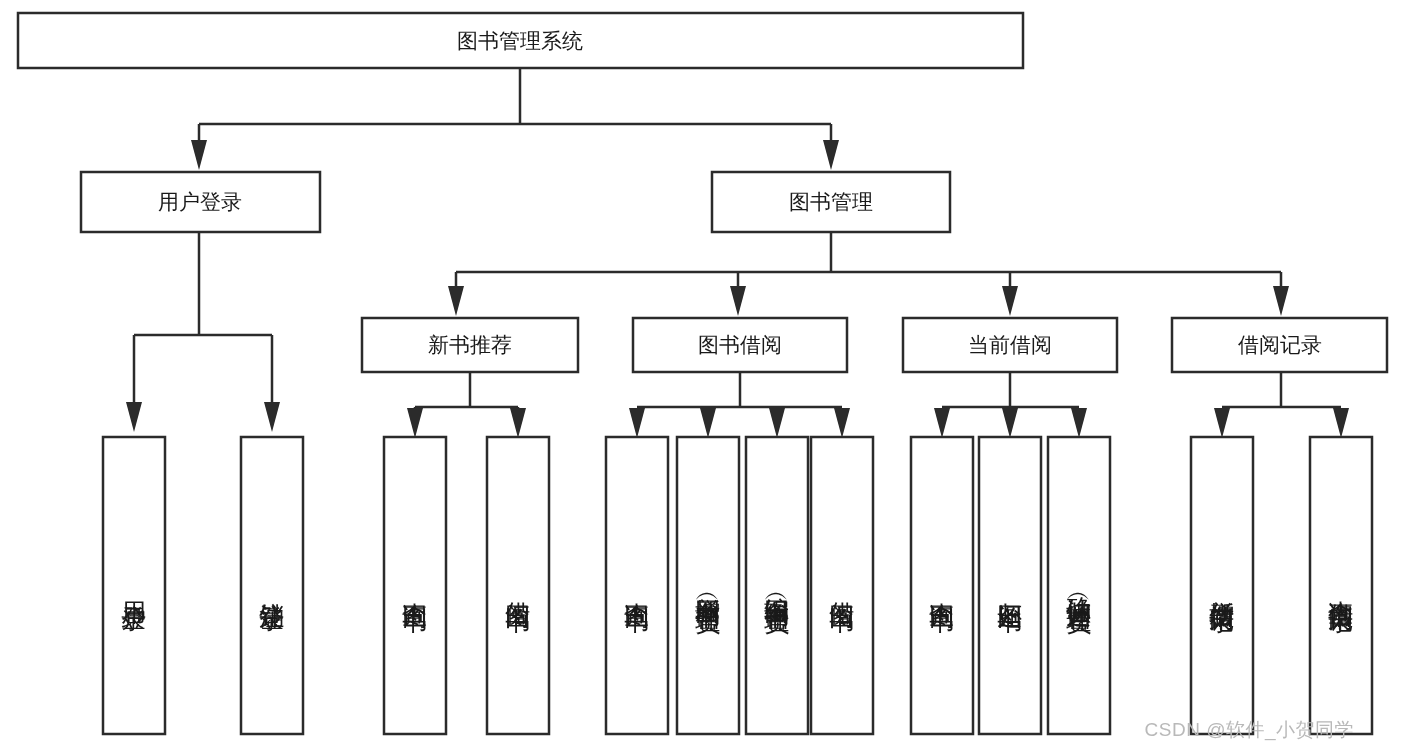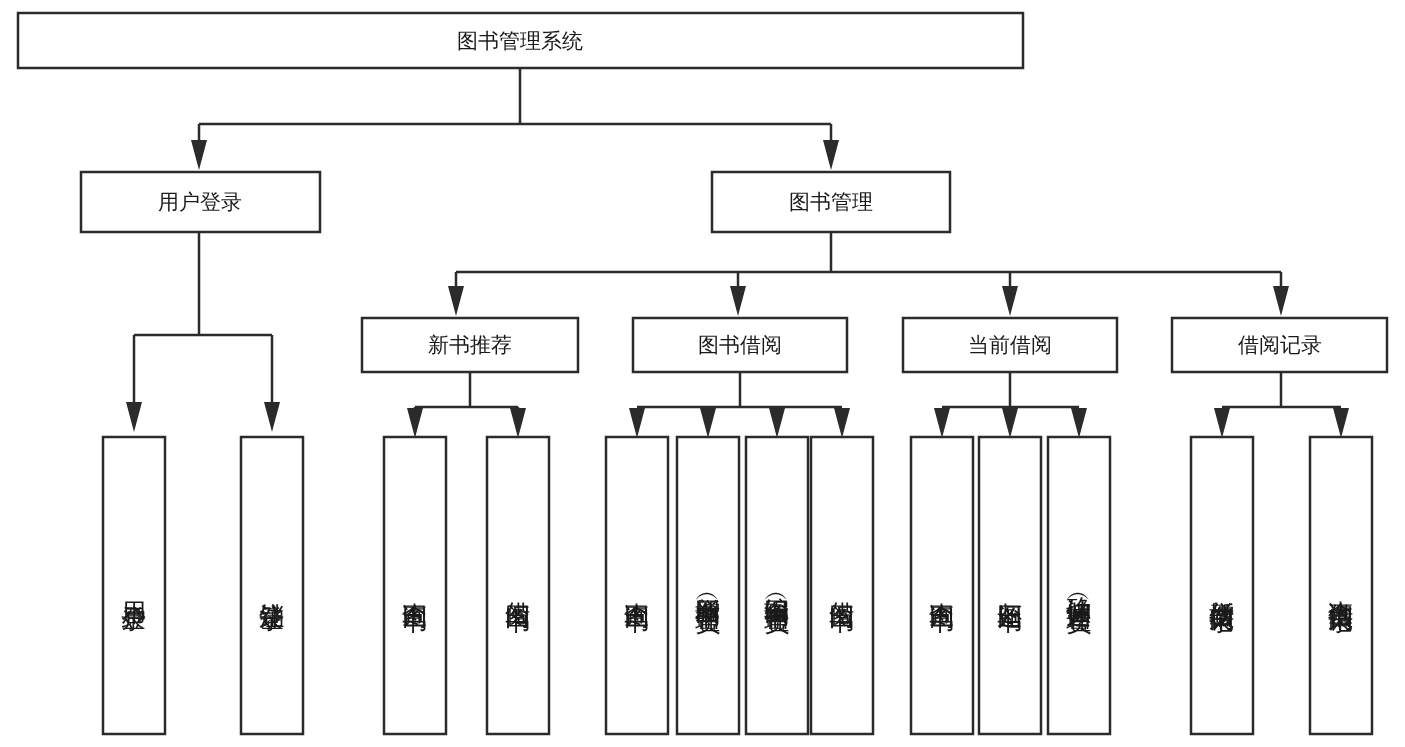--- a/index.html
+++ b/index.html
@@ -235,13 +235,14 @@
     <span class="node-label-v" style="position:static;">确认归还（管理员）</span>
   </div>
 
   <div class="vlabel-wrap" style="left:1191px; top:437px; width:62px; height:297px;">
     <span class="node-label-v" style="position:static;">新增借阅记录</span>
   </div>
   <div class="vlabel-wrap" style="left:1310px; top:437px; width:62px; height:297px;">
     <span class="node-label-v" style="position:static;">查询借阅记录</span>
   </div>
 
+  <div class="watermark">CSDN @软件_小贺同学</div>
 </div>
 
 </body></html>

